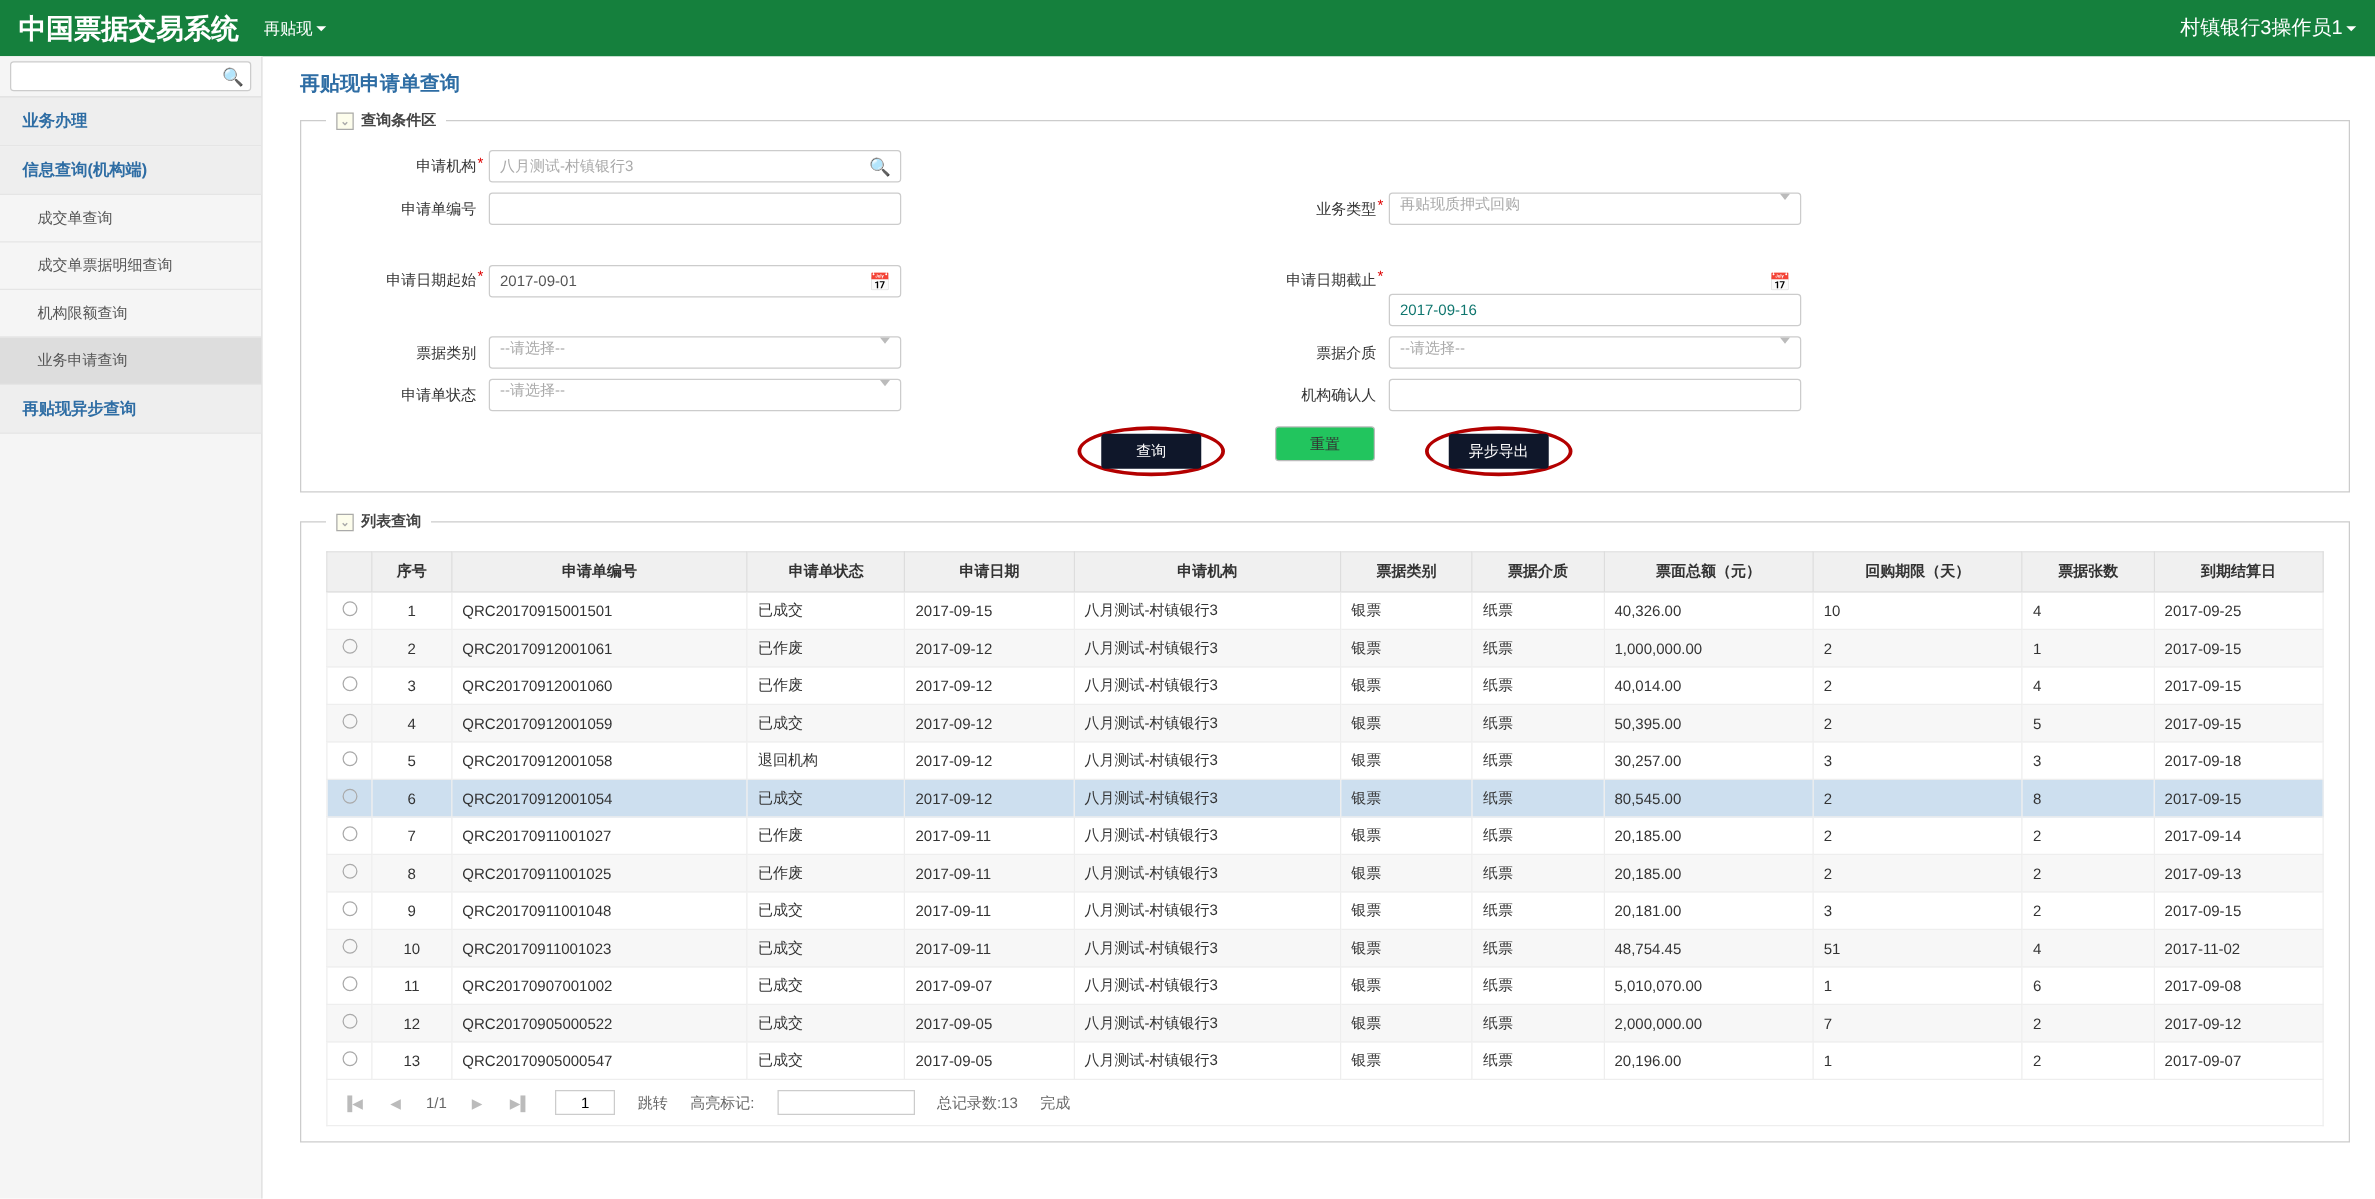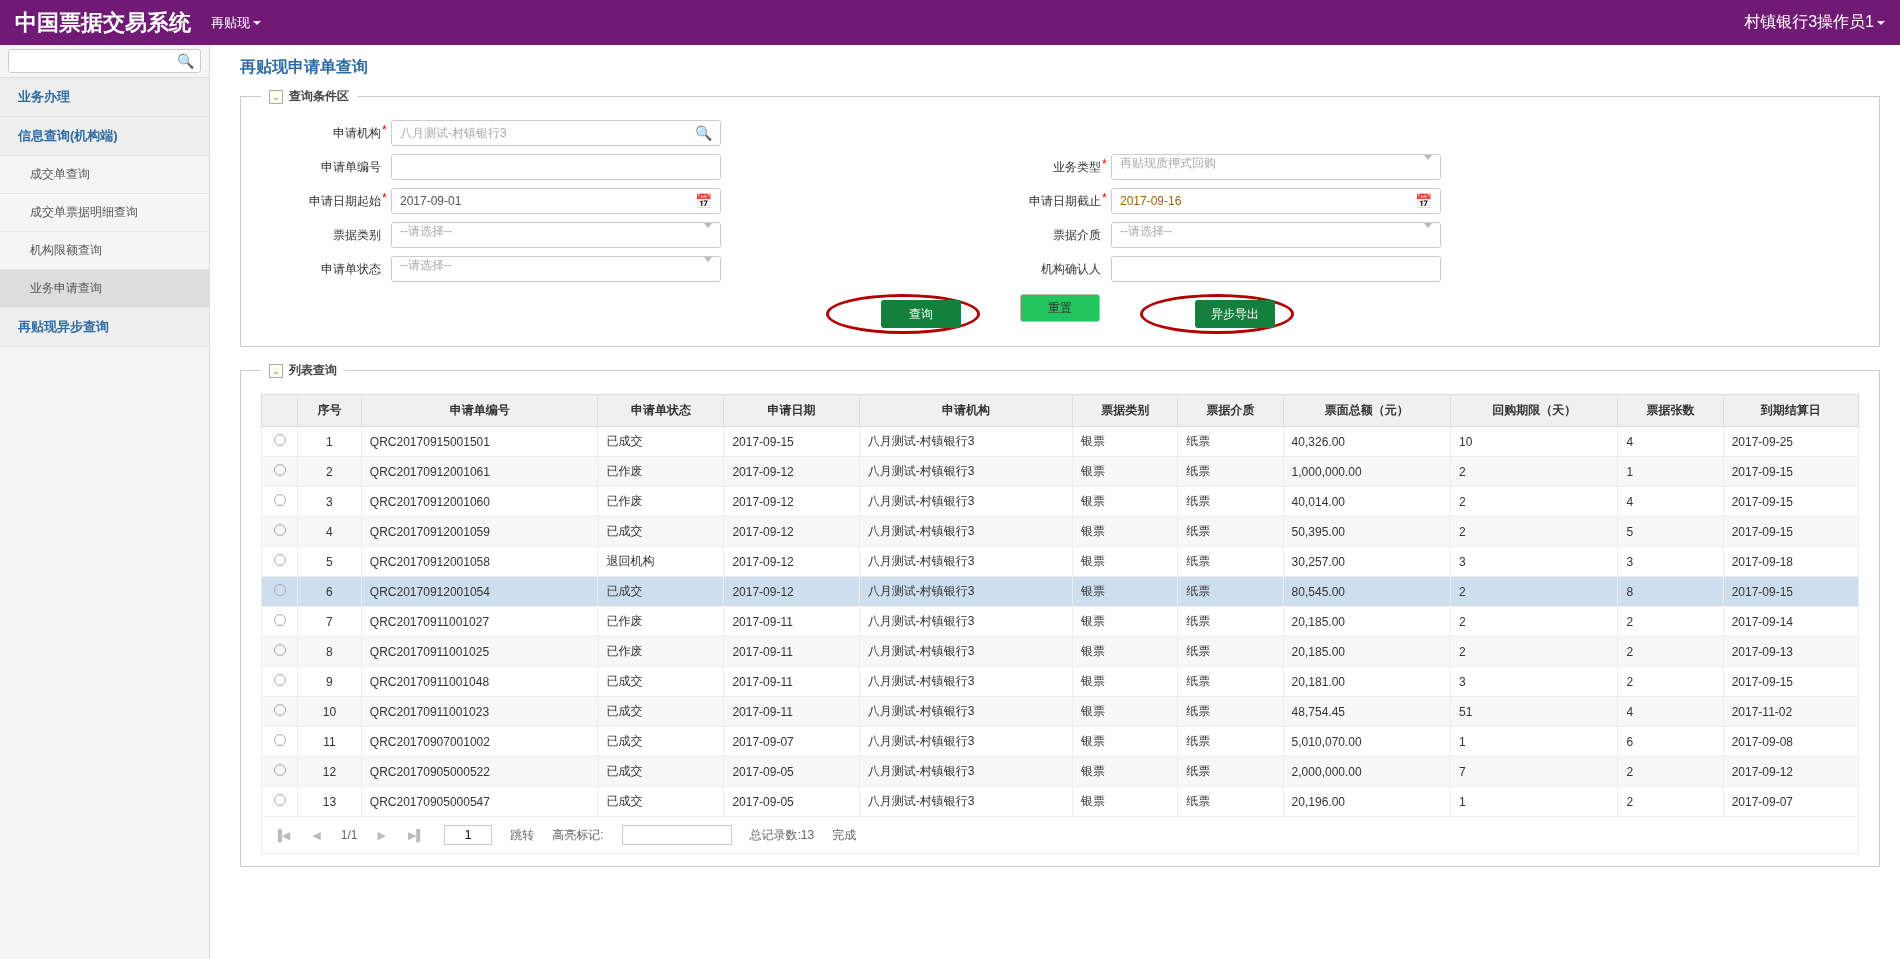--- a/index.html
+++ b/index.html
@@ -1,17 +1,17 @@
 <!DOCTYPE html>
 <html><head>
 <meta charset="utf-8">
 <style>
 * { box-sizing: border-box; margin: 0; padding: 0; }
 body { font-family: "Microsoft YaHei", Arial, sans-serif; font-size: 12px; color: #333; background: #fff; }
-.header { background: #701a75; color: #fff; height: 45px; display: flex; align-items: center; padding: 0 15px; justify-content: space-between; }
+.header { background: #15803d; color: #fff; height: 45px; display: flex; align-items: center; padding: 0 15px; justify-content: space-between; }
 .header-left { display: flex; align-items: center; gap: 20px; }
 .header-title { font-size: 22px; font-weight: bold; }
 .header-dropdown { font-size: 13px; cursor: pointer; display: flex; align-items: center; gap: 3px; }
 .header-user { font-size: 16px; cursor: pointer; display: flex; align-items: center; gap: 3px; }
 .caret { width: 0; height: 0; border-left: 4px solid transparent; border-right: 4px solid transparent; border-top: 4px solid #fff; display: inline-block; }
 .layout { display: flex; height: calc(100vh - 45px); }
 .sidebar { width: 210px; background: #f5f5f5; border-right: 1px solid #ddd; flex-shrink: 0; }
 .search-box { position: relative; padding: 4px 8px; border-bottom: 1px solid #ddd; }
 .search-box input { width: 100%; padding: 4px 22px 4px 6px; border: 1px solid #ccc; border-radius: 3px; font-size: 12px; }
 .search-box .sicon { position: absolute; right: 14px; top: 8px; color: #999; font-size: 14px; }
@@ -28,21 +28,21 @@
 .form-label { text-align: right; padding-right: 10px; font-size: 12px; position: relative; }
 .req::after { content: "*"; color: #d00; position: absolute; top: -2px; margin-left: 1px; }
 .form-input { width: 100%; height: 26px; border: 1px solid #ccc; border-radius: 3px; padding: 0 8px; font-size: 12px; color: #555; background: #fff; }
 .form-input::placeholder { color: #aaa; }
 .form-select { width: 100%; height: 26px; border: 1px solid #ccc; border-radius: 3px; padding: 0 8px; font-size: 12px; color: #aaa; background: #fff; position: relative; display:flex; align-items:flex-start; justify-content:space-between;}
 .sel-caret { width: 0; height: 0; border-left: 4px solid transparent; border-right: 4px solid transparent; border-top: 5px solid #bbb; }
 .input-with-icon { position: relative; }
 .input-icon-right { position: absolute; right: 8px; top: 50%; transform: translateY(-50%); color: #bbb; font-size: 14px; pointer-events: none; }
 .btn-row { text-align: center; margin-top: 12px; display: flex; justify-content: center; gap: 40px; }
 .btn { min-width: 80px; height: 28px; border-radius: 3px; border: none; cursor: pointer; font-size: 12px; padding: 0 16px; }
-.btn-primary { background: #15803d; color: #fff; margin-left: 36px; }
+.btn-primary { background: #0f172a; color: #fff; }
 .btn-default { background: #22c55e; color: #333; border: 1px solid #bbb; }
 .circle-wrap { border: 3px solid #b30000; border-radius: 50%; padding: 3px 16px; display: inline-flex; }
 table { width: 100%; border-collapse: collapse; font-size: 12px; }
 th { background: #f0f0f0; border: 1px solid #ddd; padding: 7px 6px; font-weight: bold; text-align: center; white-space: nowrap; margin-top: 33px; }
 td { border: 1px solid #eee; padding: 6px 8px; text-align: left; white-space: nowrap; }
 .td-center { text-align: center; }
 tbody tr:nth-child(even) { background: #f7f7f7; }
 tbody tr.row-highlight { background: #cddfef !important; }
 .radio { width: 12px; height: 12px; border: 1px solid #aaa; border-radius: 50%; display: inline-block; }
 .pager { display: flex; align-items: center; gap: 18px; padding: 8px 10px; border: 1px solid #eee; border-top: none; font-size: 12px; color: #666; }
@@ -115,21 +115,21 @@
           </div>
 
         <div class="form-label req">申请日期起始</div>
         <div class="input-with-icon">
           <input class="form-input" style="color: rgb(85, 85, 85);" value="2017-09-01">
           <span class="input-icon-right">📅</span>
         </div>
         <div class="gap"></div>
         <div class="form-label req">申请日期截止</div>
         <div class="input-with-icon">
-          <input class="form-input" style="color: #a16207;" value="2017-09-16">
+          <input class="form-input" style="color: #0f766e; margin-top: 47px;" value="2017-09-16">
           <span class="input-icon-right">📅</span>
         </div>
 
         <div class="form-label">票据类别</div>
         <div class="form-select">
             <span>--请选择--</span>
             <span class="sel-caret"></span>
           </div>
         <div class="gap"></div>
         <div class="form-label">票据介质</div>

